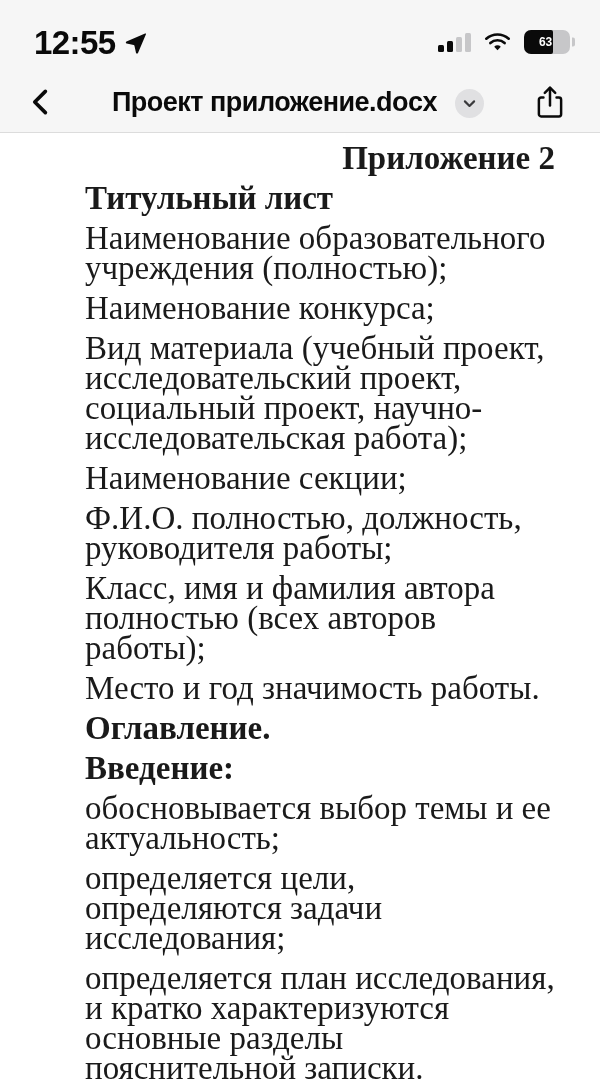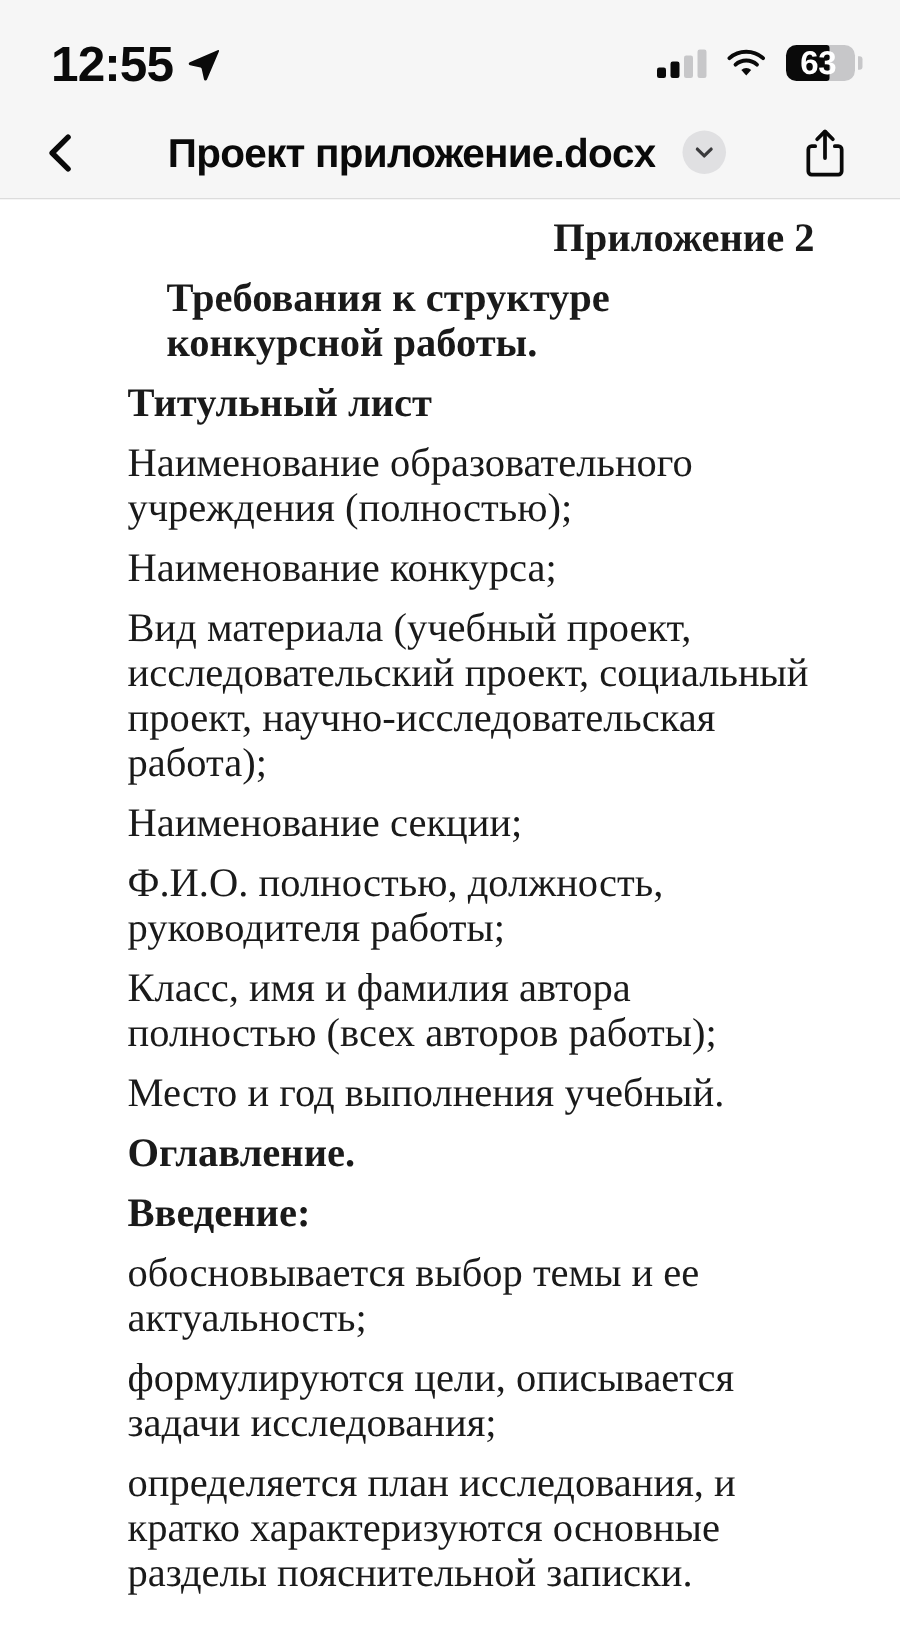--- a/index.html
+++ b/index.html
@@ -89,21 +89,21 @@
     left: 0; top: 0; bottom: 0;
     width: 63%;
     background: #0a0a0a;
     border-radius: 7px 2px 2px 7px;
   }
   .battery-level {
     position: relative;
     z-index: 2;
     width: 100%;
     text-align: center;
-    font-size: 22px;
+    font-size: 12px;
     font-weight: 700;
     color: #ffffff;
     letter-spacing: -0.2px;
     padding-right: 3px;
     box-sizing: border-box;
   }
   .battery-cap {
     position: absolute;
     right: -5px;
     top: 50%;
@@ -132,21 +132,21 @@
     display: flex;
     align-items: center;
     justify-content: center;
     flex: 0 0 auto;
     cursor: pointer;
   }
   .back-btn svg { display: block; }
   .nav-center {
     flex: 1 1 auto;
     display: flex;
-    align-items: flex-start;
+    align-items: flex-end;
     justify-content: center;
     gap: 18px;
     min-width: 0;
     padding-left: 4px;
   }
   .doc-title {
     font-size: 27px;
     font-weight: 600;
     color: #0a0a0a;
     letter-spacing: -0.5px;
@@ -184,23 +184,23 @@
     overflow: hidden;
     position: relative;
   }
   .doc-page {
     padding: 10px 44px 0 85px;
     box-sizing: border-box;
     font-family: "Liberation Serif", "DejaVu Serif", serif;
     color: #1a1a1a;
   }
   .doc-para {
-    margin: 0 12px 0 0;
+    margin: 0 0 0 0;
     padding: 0;
-    font-size: 27px;
+    font-size: 33px;
     line-height: 30px;
   }
   .p-gap { margin-top: 10px; }
   .align-right { text-align: right; padding-right: 1px; }
   .align-center-ish { text-align: left; padding-left: 26px; }
   .bold { font-weight: 700; }
 </style>
 </head>
 <body>
 
@@ -262,30 +262,29 @@
           <path d="M12 15.6V2.3" stroke="#0a0a0a" stroke-width="1.9" fill="none" stroke-linecap="round"></path>
           <path d="M8 6 12 2l4 4" stroke="#0a0a0a" stroke-width="1.9" fill="none" stroke-linecap="round" stroke-linejoin="round"></path>
         </svg>
       </span>
     </div>
   </div>
 
   <div class="doc-scroll">
     <div class="doc-page" id="doc-page">
         <p class="doc-para align-right bold">Приложение 2</p>
-        <p class="doc-para p-gap align-center-ish bold">Требования к структуре конкурсной работы.</p>
         <p class="doc-para p-gap bold">Титульный лист</p>
         <p class="doc-para p-gap">Наименование образовательного учреждения (полностью);</p>
         <p class="doc-para p-gap">Наименование конкурса;</p>
         <p class="doc-para p-gap">Вид материала (учебный проект, исследовательский проект, социальный проект, научно-исследовательская работа);</p>
         <p class="doc-para p-gap">Наименование секции;</p>
         <p class="doc-para p-gap">Ф.И.О. полностью, должность, руководителя работы;</p>
         <p class="doc-para p-gap">Класс, имя и фамилия автора полностью (всех авторов работы);</p>
-        <p class="doc-para p-gap">Место и год выполнения учебный.</p>
+        <p class="doc-para p-gap">Место и год значимость работы.</p>
         <p class="doc-para p-gap bold">Оглавление.</p>
         <p class="doc-para p-gap bold">Введение:</p>
         <p class="doc-para p-gap">обосновывается выбор темы и ее актуальность;</p>
-        <p class="doc-para p-gap">формулируются цели, описывается задачи исследования;</p>
+        <p class="doc-para p-gap">определяется цели, определяются задачи исследования;</p>
         <p class="doc-para p-gap">определяется план исследования, и кратко характеризуются основные разделы пояснительной записки.</p>
       </div>
   </div>
 
 </div>
 
 </body></html>

